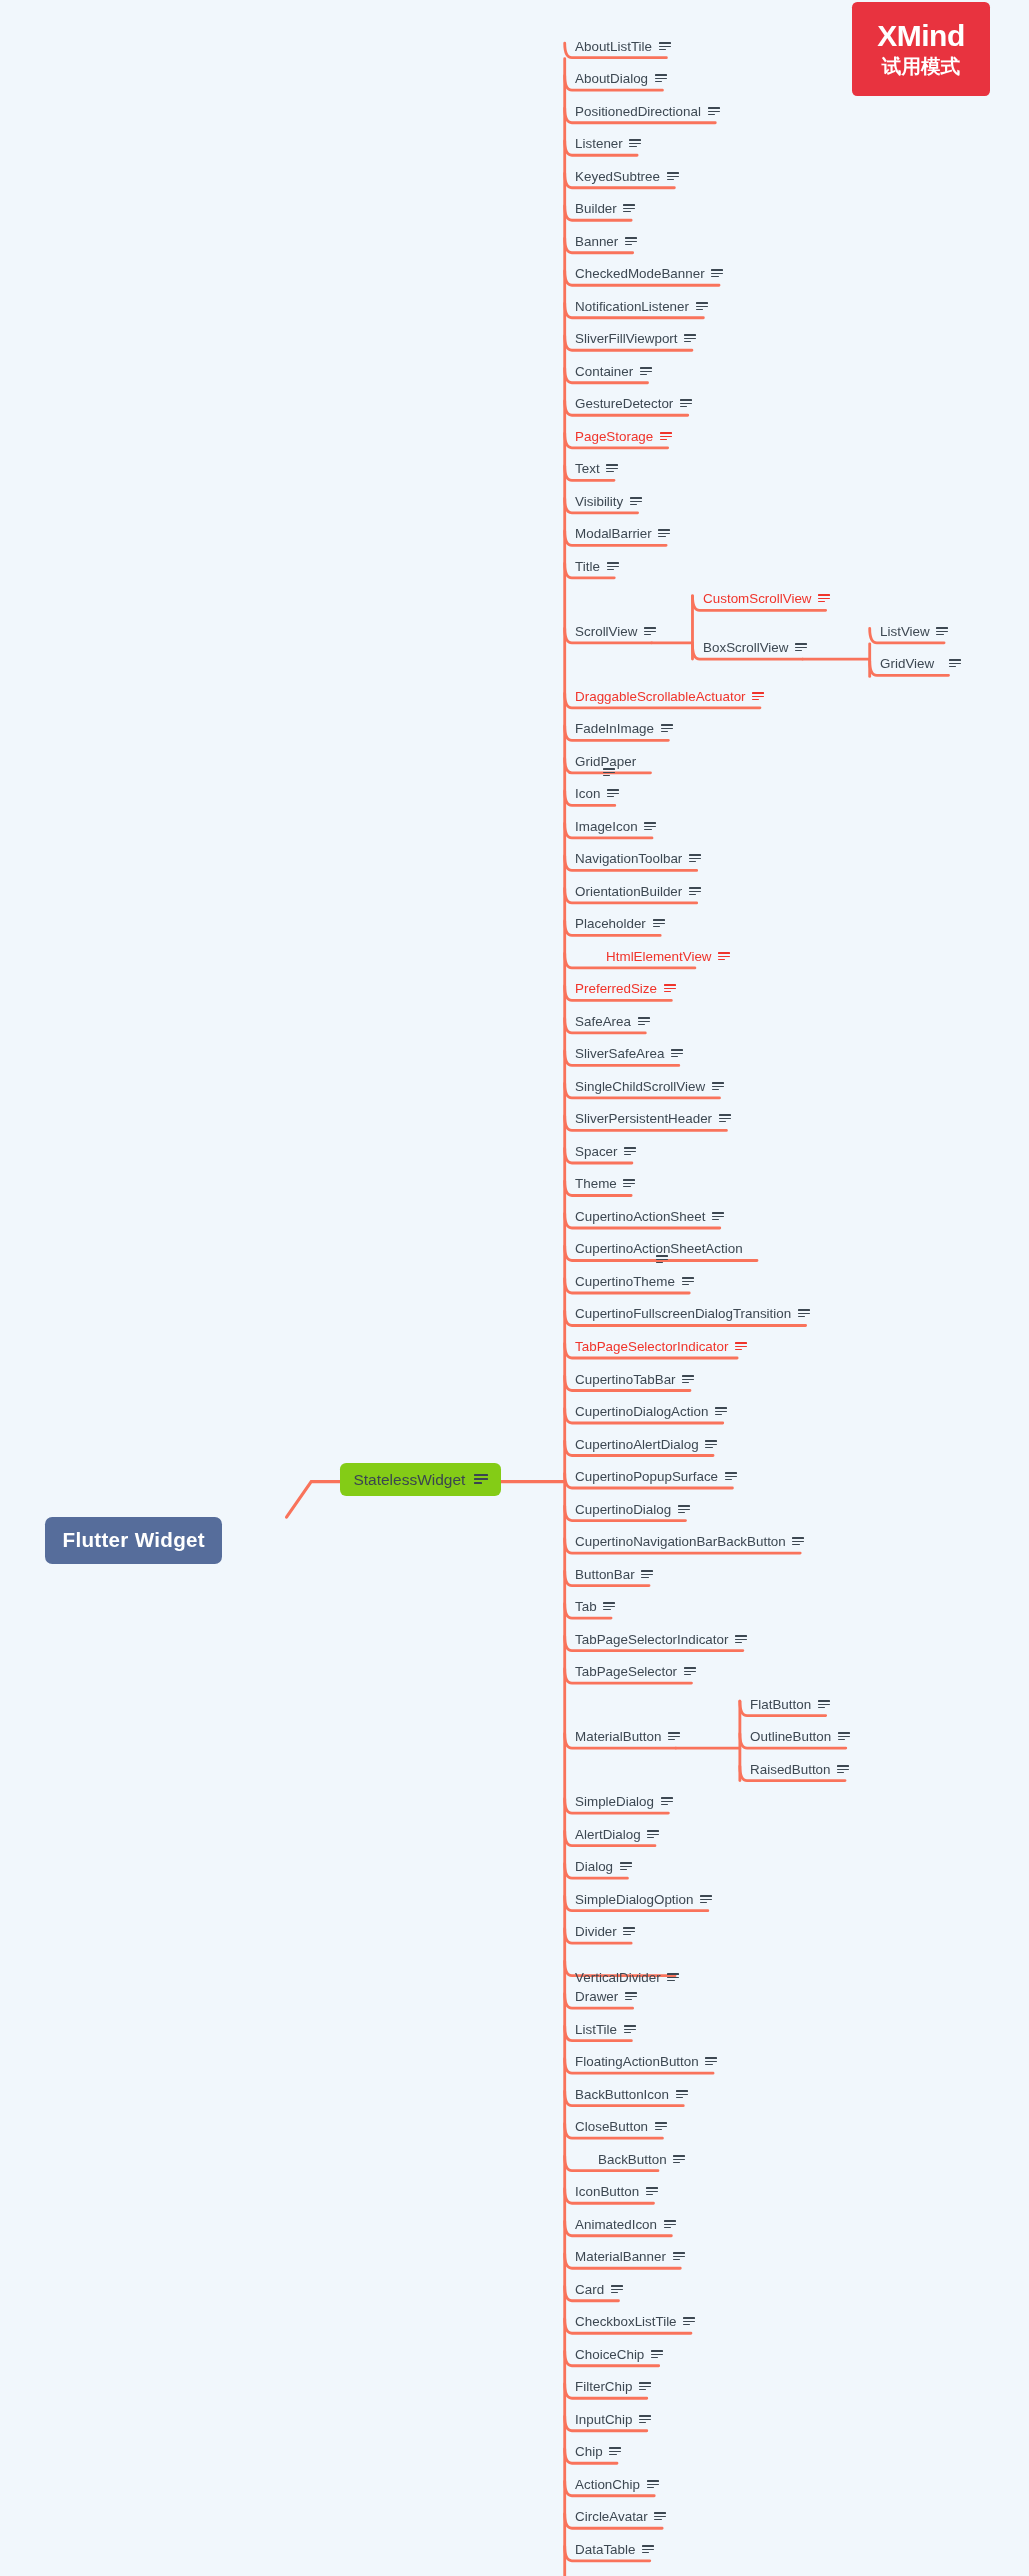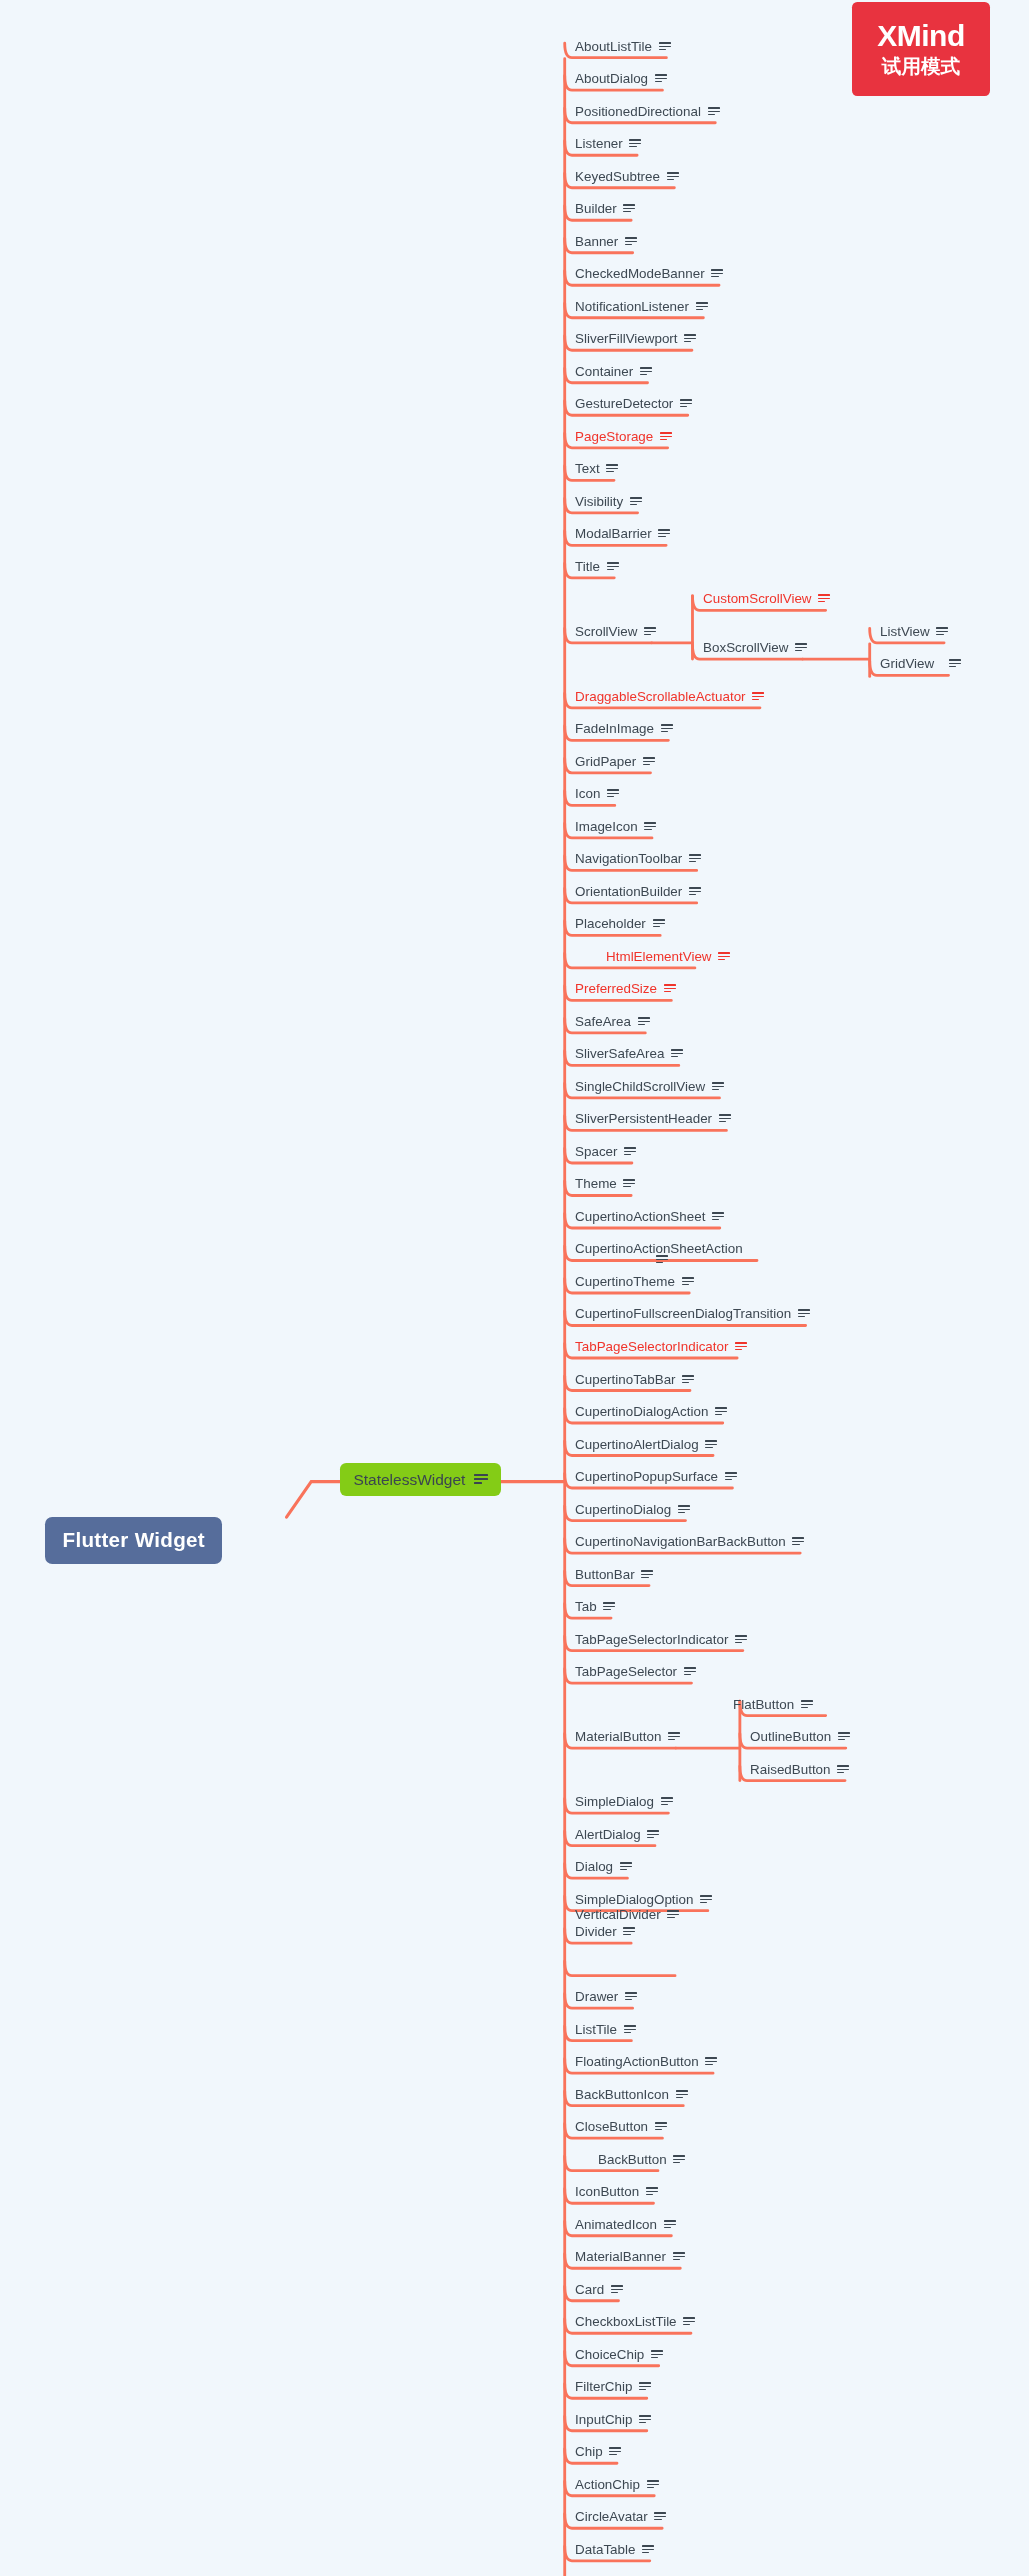--- a/index.html
+++ b/index.html
@@ -359,21 +359,21 @@
         </span>
       </div>
       <div class="node leaf-node l1" style="left: 571px; top: 721px;">
         <span class="node-label">FadeInImage</span>
         <span class="notes-icon">
           <i></i>
           <i></i>
           <i></i>
         </span>
       </div>
-      <div class="node leaf-node l1" style="left: 571px; top: 754px;">
+      <div class="node leaf-node l1" style="left: 571px; top: 754px; flex-direction: column;">
         <span class="node-label">GridPaper</span>
         <span class="notes-icon">
           <i></i>
           <i></i>
           <i></i>
         </span>
       </div>
       <div class="node leaf-node l1" style="left: 571px; top: 786px;">
         <span class="node-label">Icon</span>
         <span class="notes-icon">
@@ -599,21 +599,21 @@
         </span>
       </div>
       <div class="node leaf-node l1" style="left: 571px; top: 1729px;">
         <span class="node-label">MaterialButton</span>
         <span class="notes-icon">
           <i></i>
           <i></i>
           <i></i>
         </span>
       </div>
-      <div class="node leaf-node l2" style="left: 729px; top: 1697px;">
+      <div class="node leaf-node l2" style="left: 746px; top: 1697px;">
         <span class="node-label">FlatButton</span>
         <span class="notes-icon">
           <i></i>
           <i></i>
           <i></i>
         </span>
       </div>
       <div class="node leaf-node l2" style="left: 746px; top: 1729px;">
         <span class="node-label">OutlineButton</span>
         <span class="notes-icon">
@@ -663,21 +663,21 @@
         </span>
       </div>
       <div class="node leaf-node l1" style="left: 571px; top: 1924px;">
         <span class="node-label">Divider</span>
         <span class="notes-icon">
           <i></i>
           <i></i>
           <i></i>
         </span>
       </div>
-      <div class="node leaf-node l1" style="left: 571px; top: 1907px;">
+      <div class="node leaf-node l1" style="left: 571px; top: 1970px;">
         <span class="node-label">VerticalDivider</span>
         <span class="notes-icon">
           <i></i>
           <i></i>
           <i></i>
         </span>
       </div>
       <div class="node leaf-node l1" style="left: 571px; top: 1989px;">
         <span class="node-label">Drawer</span>
         <span class="notes-icon">

